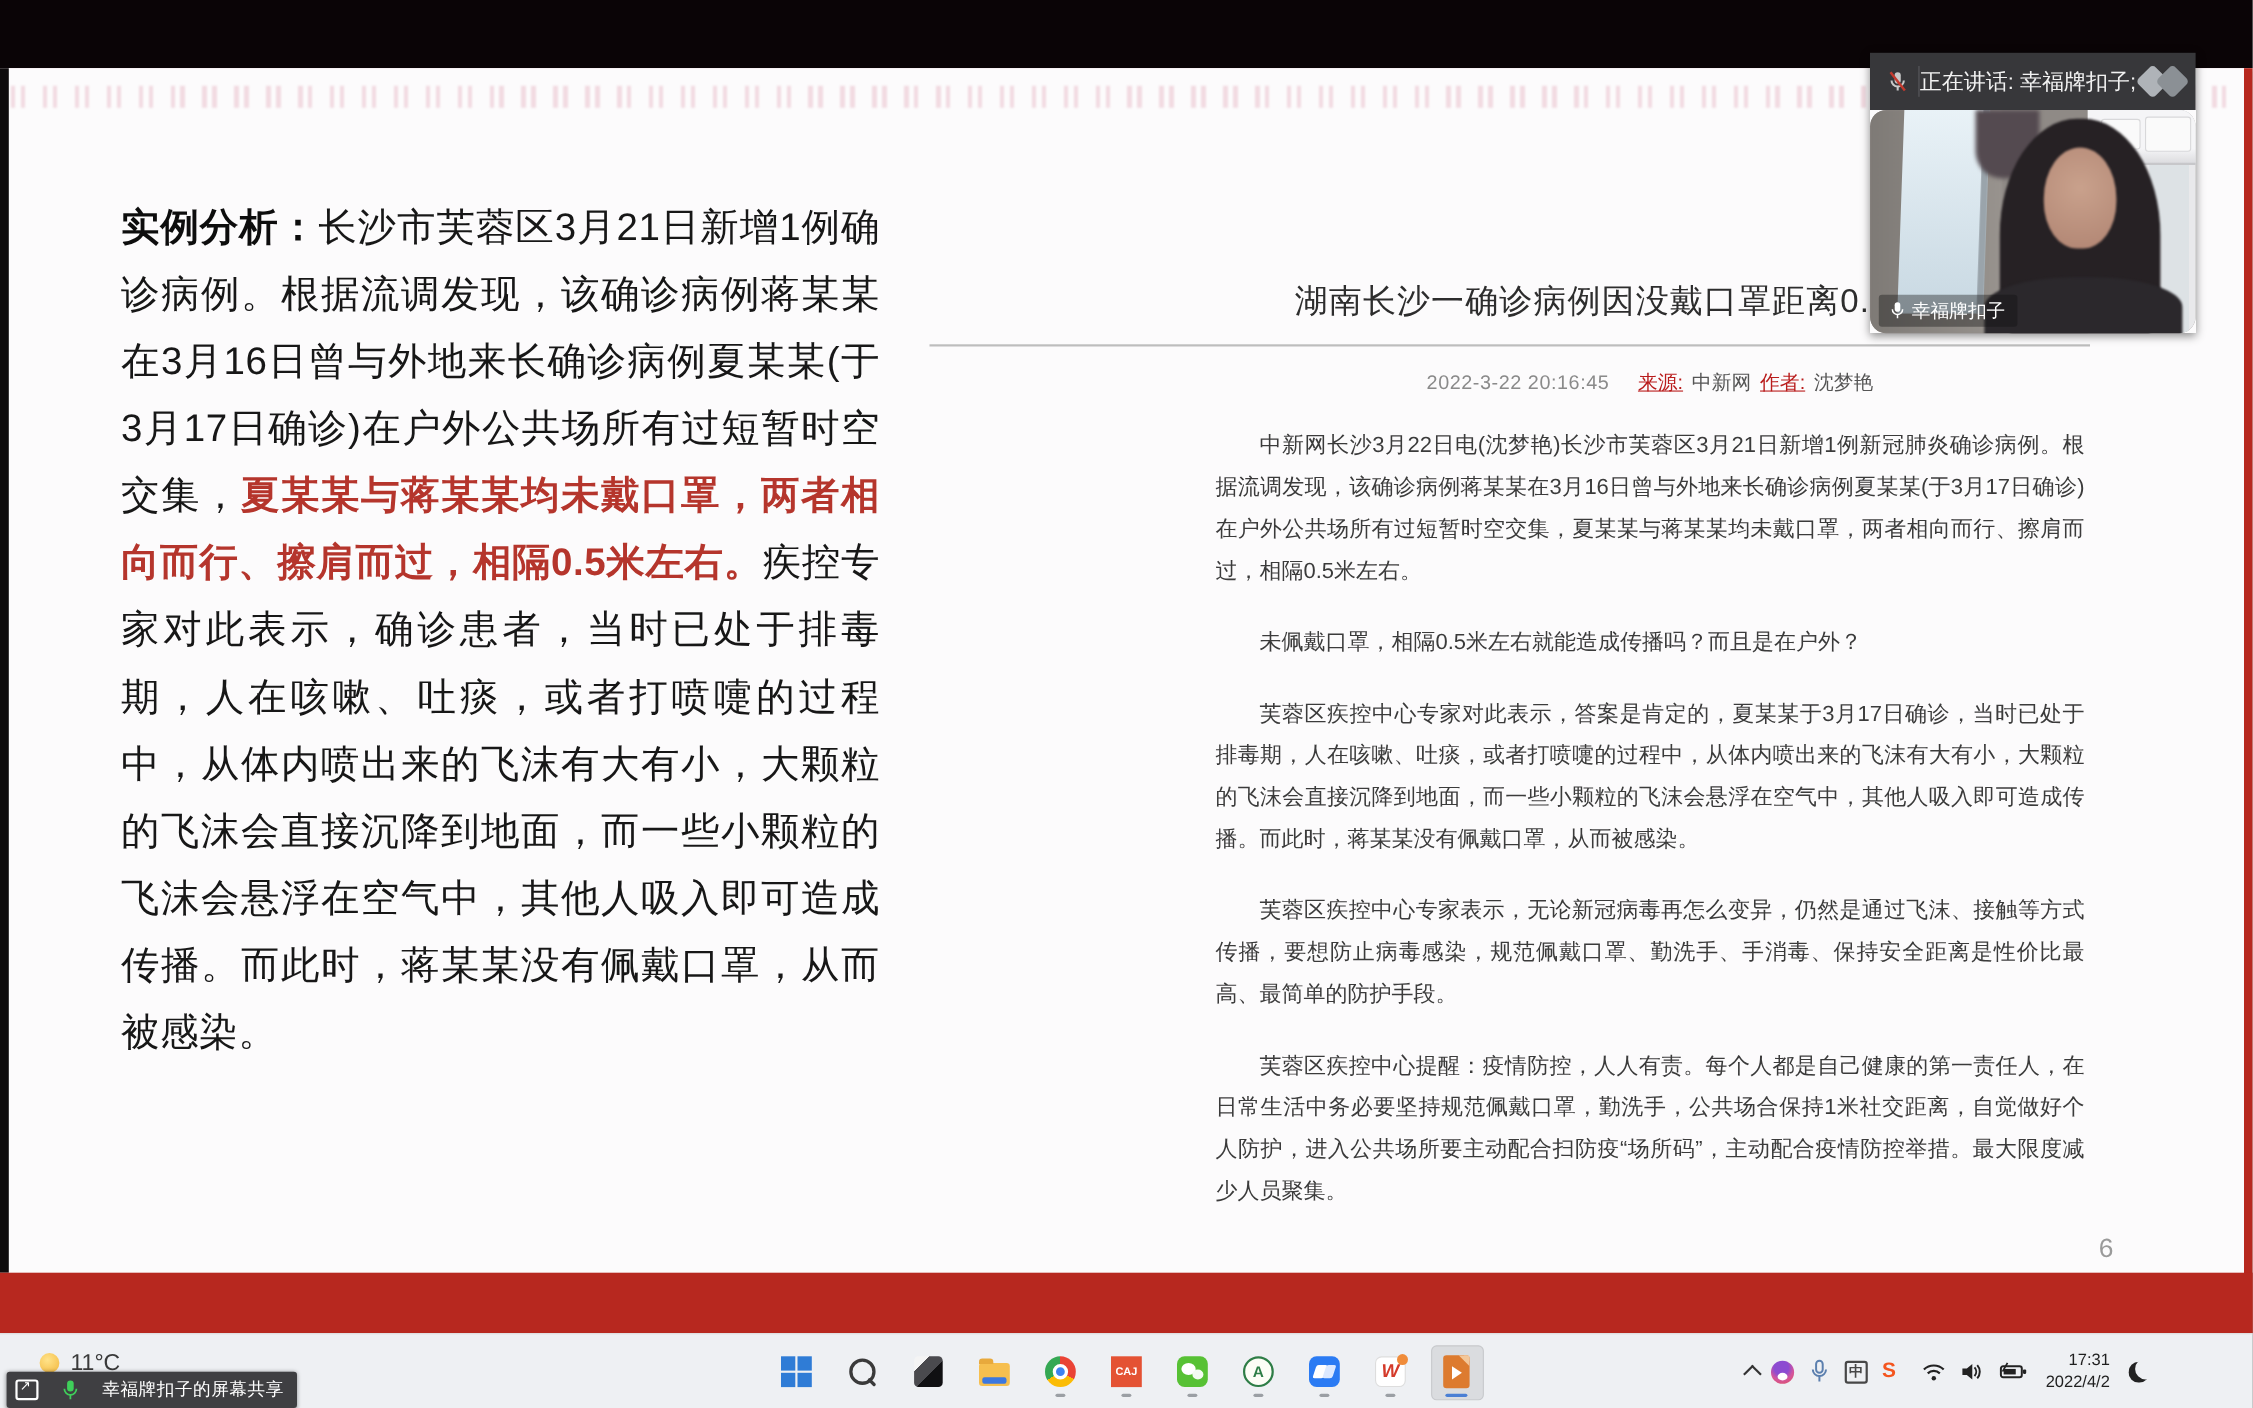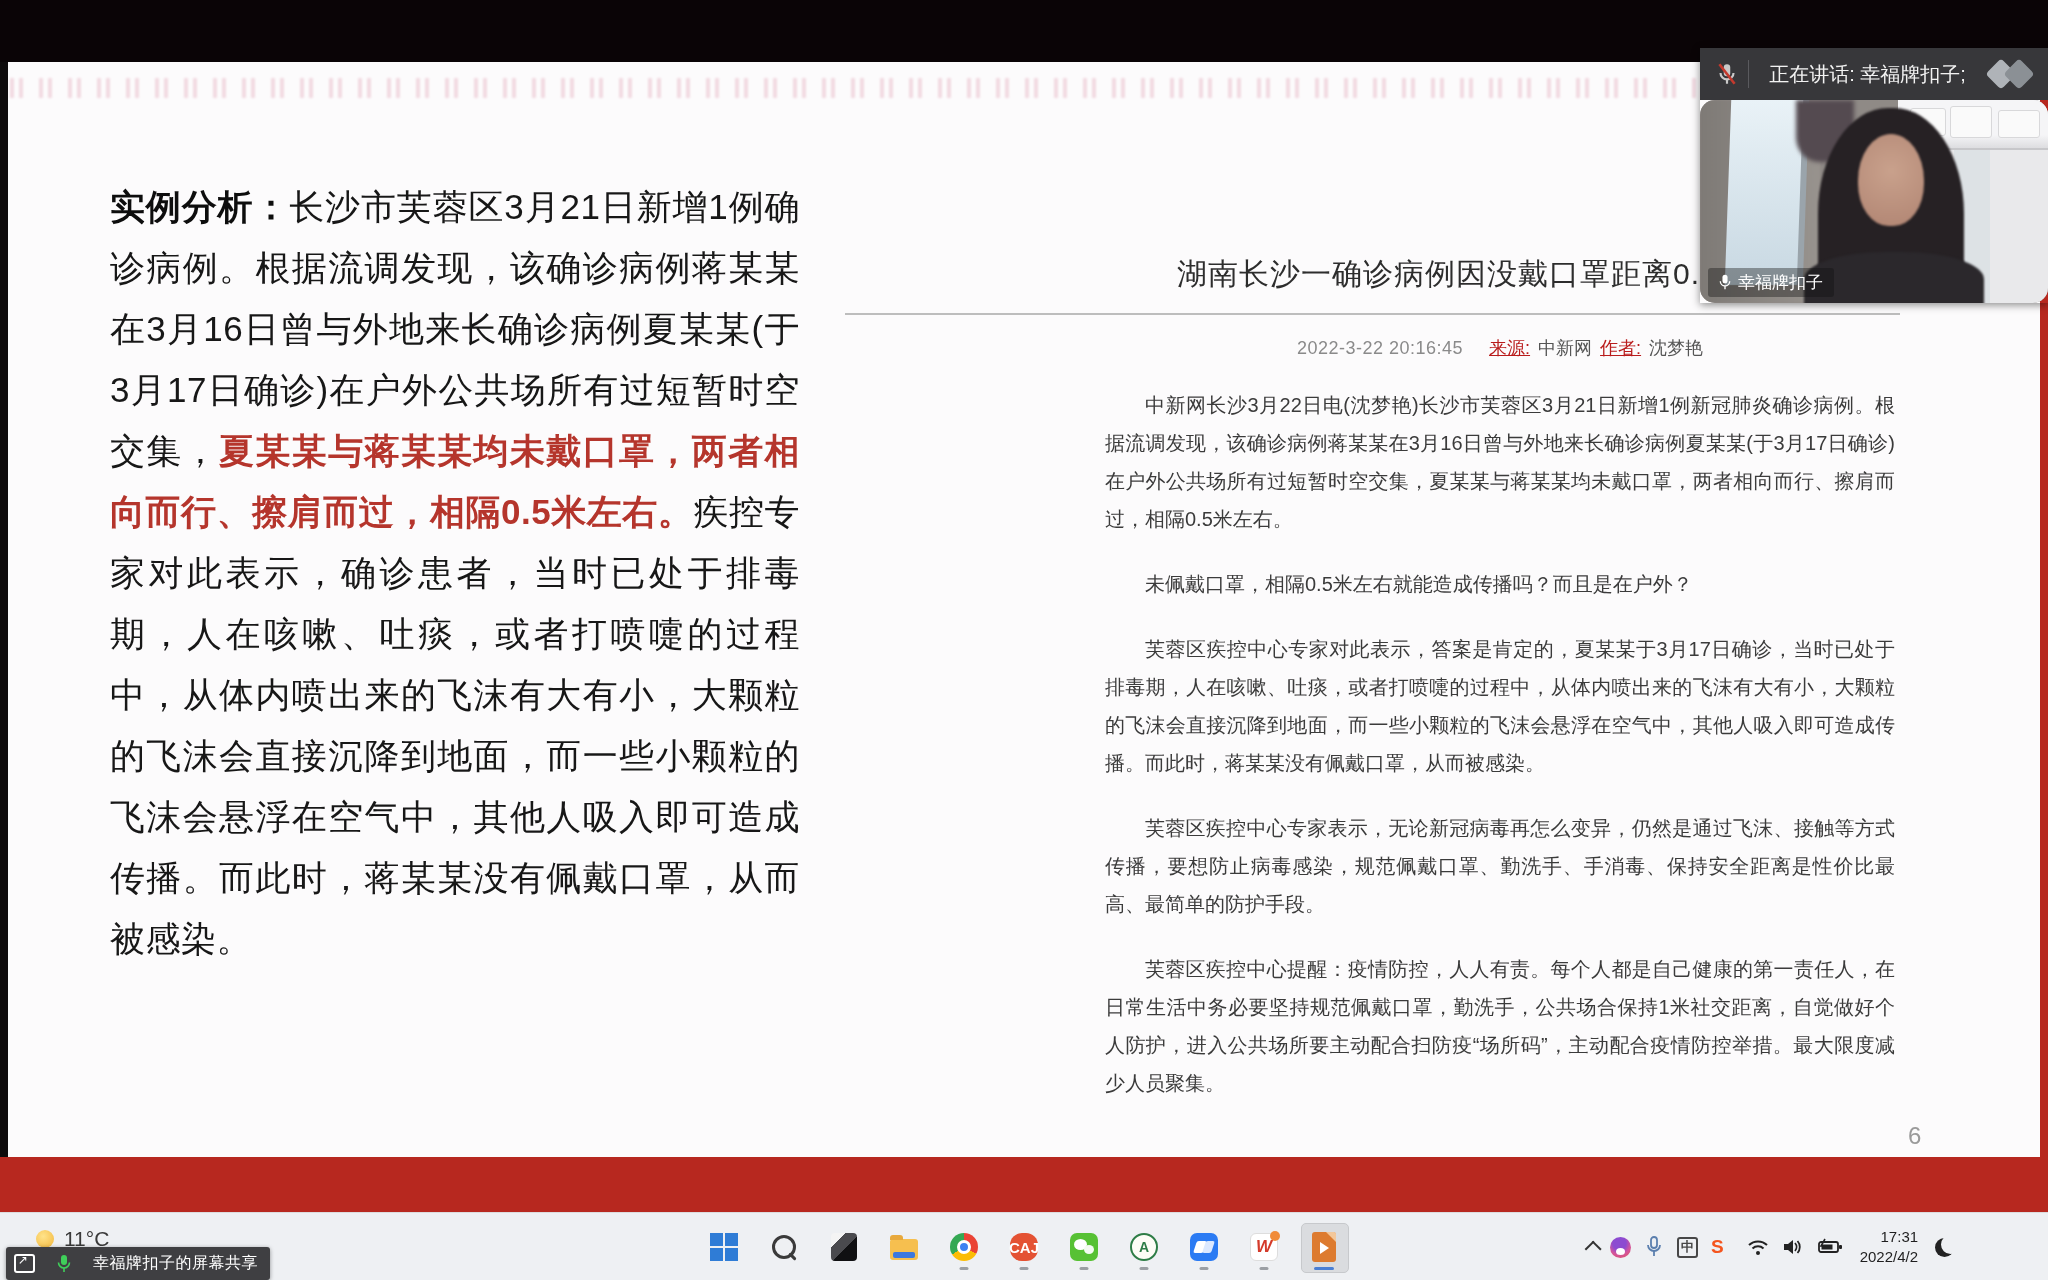--- a/index.html
+++ b/index.html
@@ -64,22 +64,22 @@
       background:linear-gradient(135deg,#f4f4f4 0 26%,#4a4a4e 26% 55%,#101012 55%);}
   .ic-folder{position:relative;width:28px;height:21px;background:#f6bf4f;border-radius:3px;margin-top:4px;}
   .ic-folder::before{content:"";position:absolute;left:0;top:-4px;width:13px;height:5px;
       background:#e8a93c;border-radius:3px 3px 0 0;}
   .ic-folder::after{content:"";position:absolute;left:3px;bottom:2px;width:22px;height:6px;
       background:#3c78df;border-radius:2px;}
   .ic-chrome{width:28px;height:28px;border-radius:50%;position:relative;
       background:conic-gradient(#ea4335 0 33%,#fbbc05 33% 66%,#34a853 66% 100%);}
   .ic-chrome::after{content:"";position:absolute;left:7px;top:7px;width:8px;height:8px;
       background:#3e82f1;border:3px solid #fff;border-radius:50%;}
-  .ic-caj{width:28px;height:28px;background:#e45233;border-radius:12px;color:#fff;
-      font-size:15px;font-weight:bold;display:flex;align-items:center;justify-content:center;}
+  .ic-caj{width:28px;height:28px;background:#e45233;border-radius:0;color:#fff;
+      font-size:10px;font-weight:bold;display:flex;align-items:center;justify-content:center;}
   .ic-wechat{position:relative;width:28px;height:28px;background:#57c134;border-radius:7px;}
   .ic-wechat::before{content:"";position:absolute;left:4px;top:6px;width:13px;height:11px;
       background:#fff;border-radius:50%;}
   .ic-wechat::after{content:"";position:absolute;left:14px;top:12px;width:10px;height:9px;
       background:#f4fbf2;border-radius:50%;}
   .ic-emblem{width:28px;height:28px;border-radius:50%;background:#fdfdf6;border:2px solid #2e7d46;
       box-sizing:border-box;color:#2e7d46;font-weight:bold;font-size:14px;
       display:flex;align-items:center;justify-content:center;}
   .ic-meeting{position:relative;width:28px;height:28px;background:#2b7bf3;border-radius:7px;overflow:hidden;}
   .ic-meeting::before{content:"";position:absolute;left:5px;top:8px;width:10px;height:12px;
@@ -116,21 +116,21 @@
 
   
   .share-tip{position:absolute;left:6px;top:1247px;height:33px;background:#3f3f42;border-radius:3px;
       display:flex;align-items:center;gap:22px;padding:0 12px 0 8px;z-index:30;
       box-shadow:0 1px 4px rgba(0,0,0,.4);}
   .share-ic{width:17px;height:15px;border:2px solid #fff;border-radius:3px;position:relative;}
   .share-ic::after{content:"↗";position:absolute;left:2px;top:-3px;color:#fff;font-size:12px;}
   .share-text{color:#fff;font-size:16px;letter-spacing:.5px;white-space:nowrap;}
 
   
-  .cam{position:absolute;left:1700px;top:48px;width:348px;height:255px;z-index:40;
+  .cam{position:absolute;left:1700px;top:48px;width:296px;height:255px;z-index:40;
       box-shadow:0 2px 8px rgba(0,0,0,.45);}
   .cam-header{position:relative;height:52px;background:#37373a;display:flex;align-items:center;}
   .cam-header .vline{width:1px;height:28px;background:#5a5a5e;margin-left:8px;}
   .speak-label{flex:1;text-align:center;color:#f2f2f2;font-size:20px;white-space:nowrap;}
   .cam-logo{position:relative;width:56px;height:30px;margin-right:6px;opacity:.85;}
   .cam-logo i{position:absolute;width:22px;height:22px;background:#aeb4ba;transform:rotate(45deg);border-radius:4px;}
   .cam-logo i:nth-child(1){left:4px;top:4px;background:#c4c9ce;}
   .cam-logo i:nth-child(2){left:22px;top:4px;background:#9aa0a6;}
   .cam-video{position:relative;height:203px;background:#8f8a86;overflow:hidden;border-radius:15px;}
   .v-wall{position:absolute;left:0;top:0;width:120px;height:203px;

